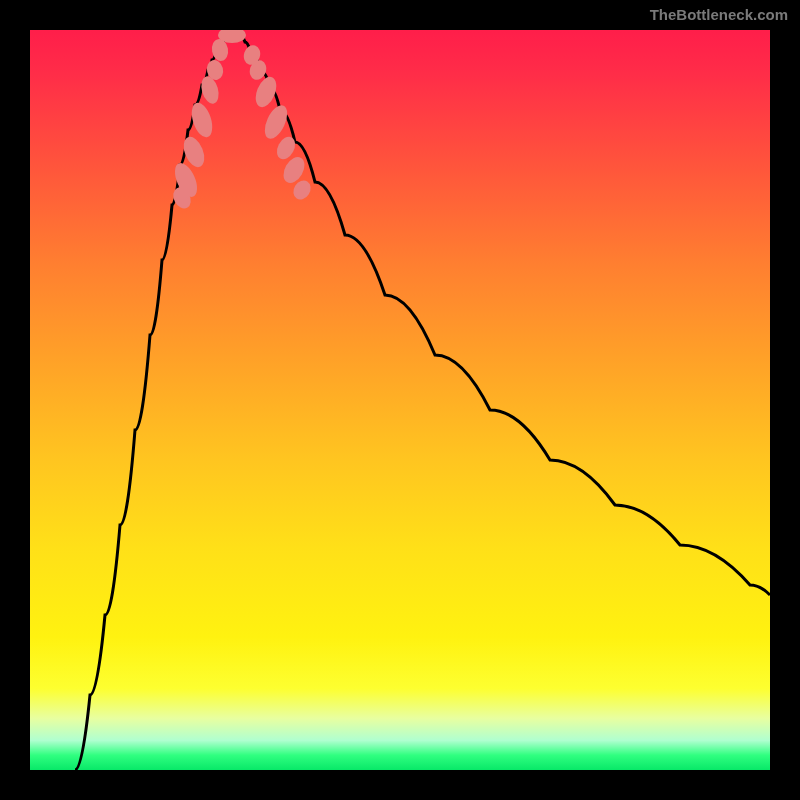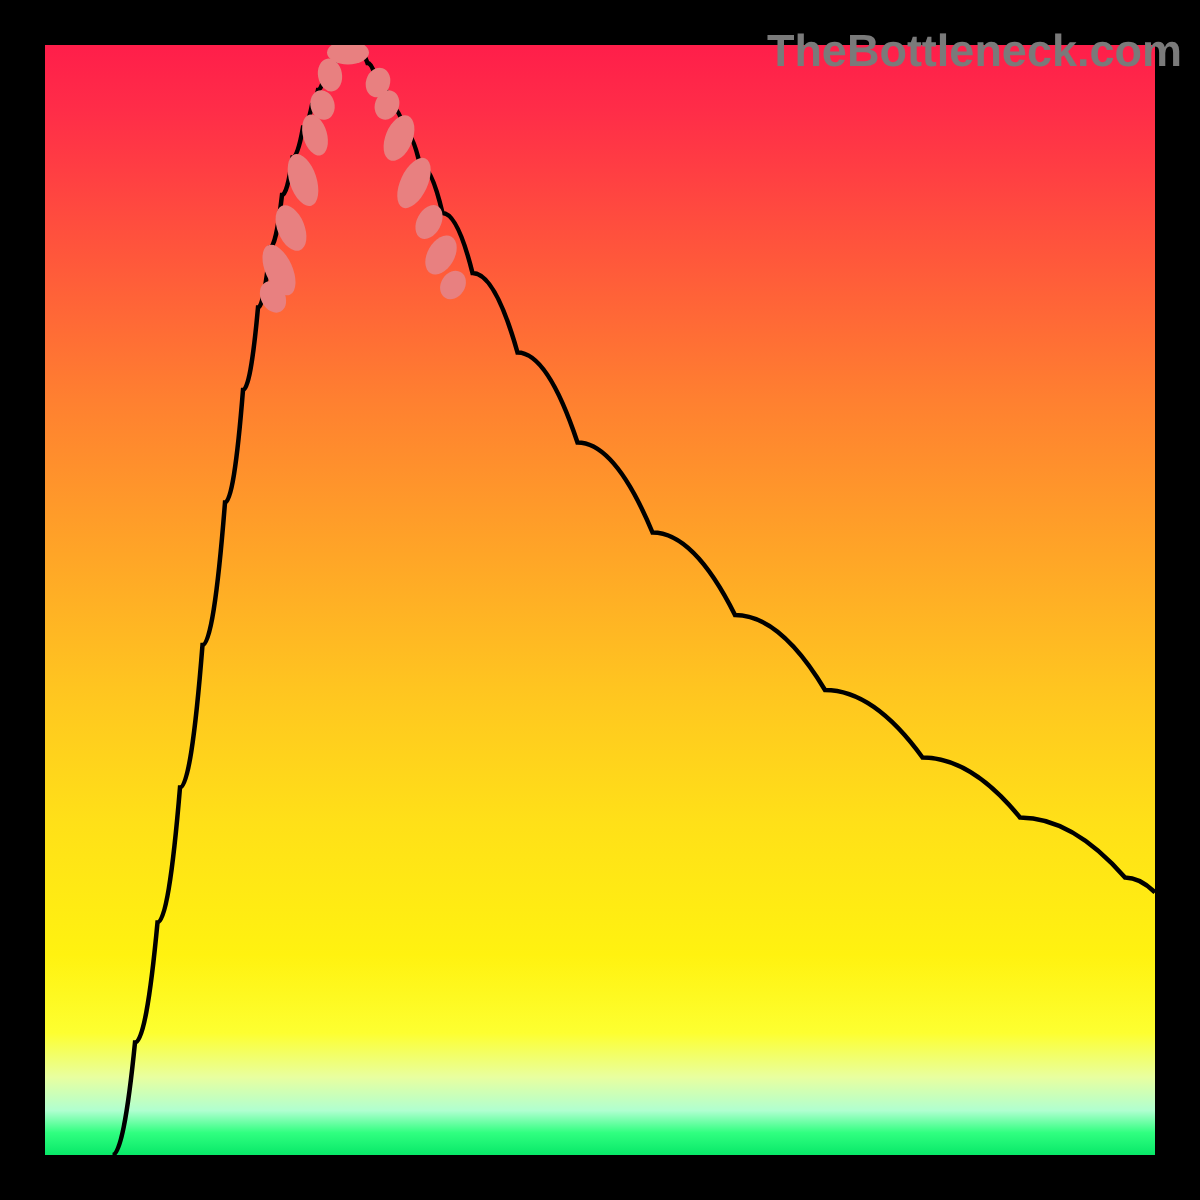--- a/index.html
+++ b/index.html
@@ -9,25 +9,25 @@
     }
     body {
       width: 800px;
       height: 800px;
       background: #000;
       position: relative;
       overflow: hidden;
     }
     .watermark {
       position: absolute;
-      top: 18px;
+      top: 6px;
       right: 12px;
       color: #7a7a7a;
       font-family: Arial, sans-serif;
-      font-size: 30px;
+      font-size: 15px;
       font-weight: bold;
       z-index: 100;
       margin-left: 28px;
     }
     .plot-area {
       position: absolute;
       top: 30px;
       left: 30px;
       width: 740px;
       height: 740px;

